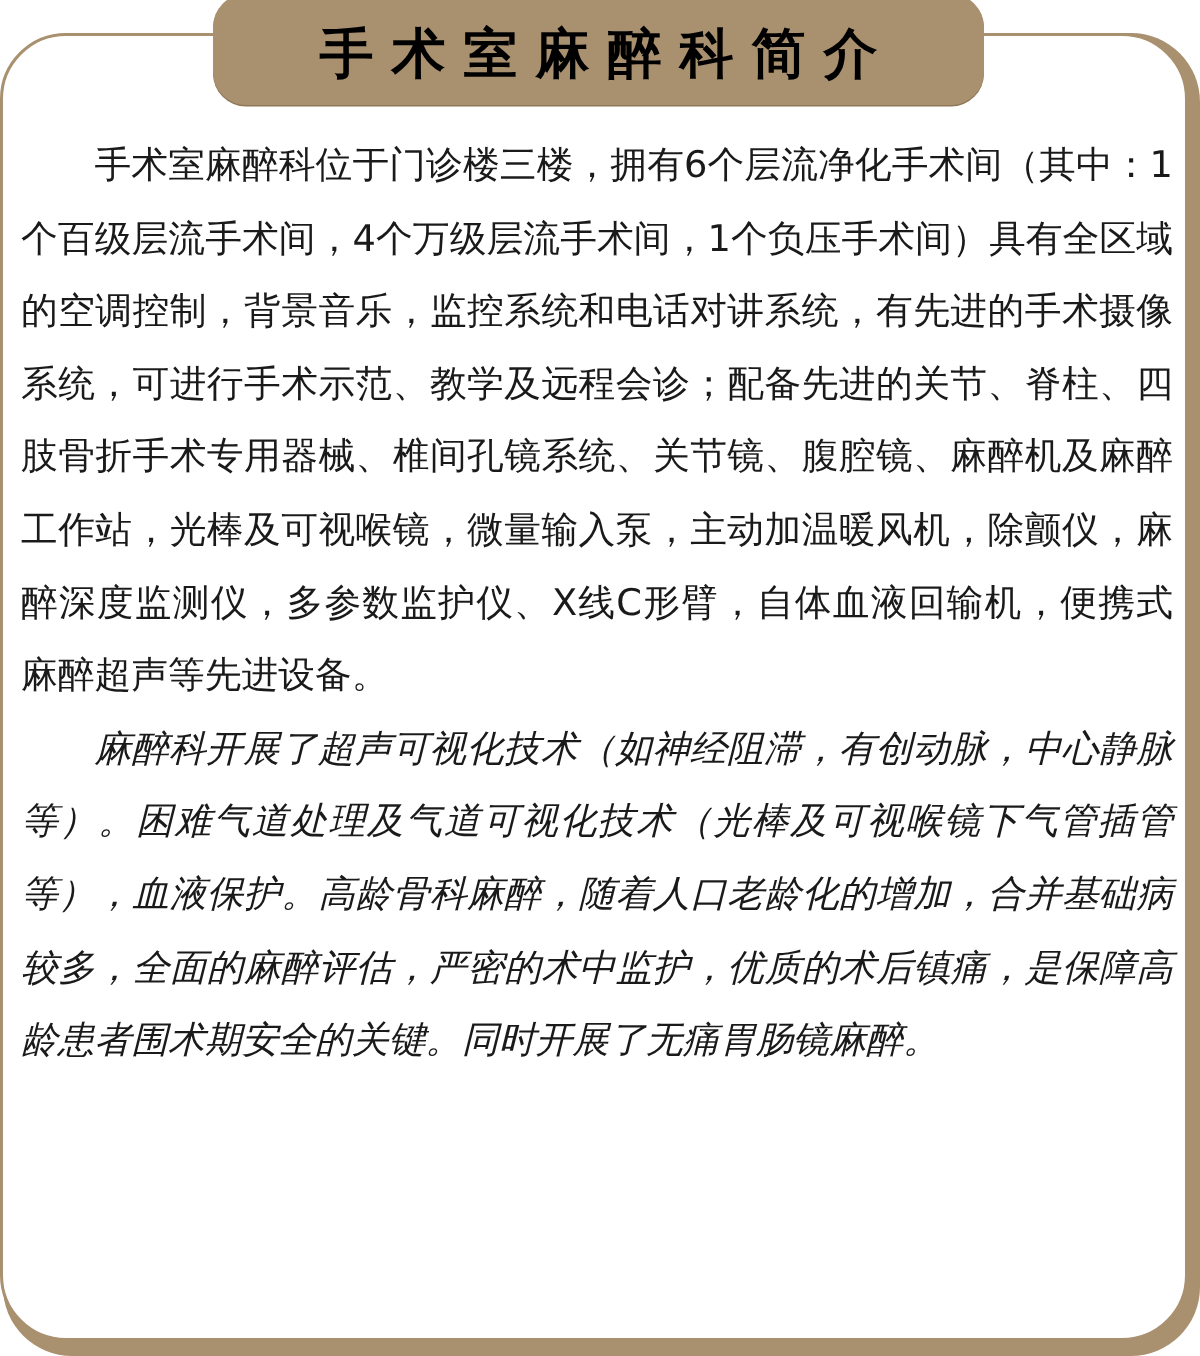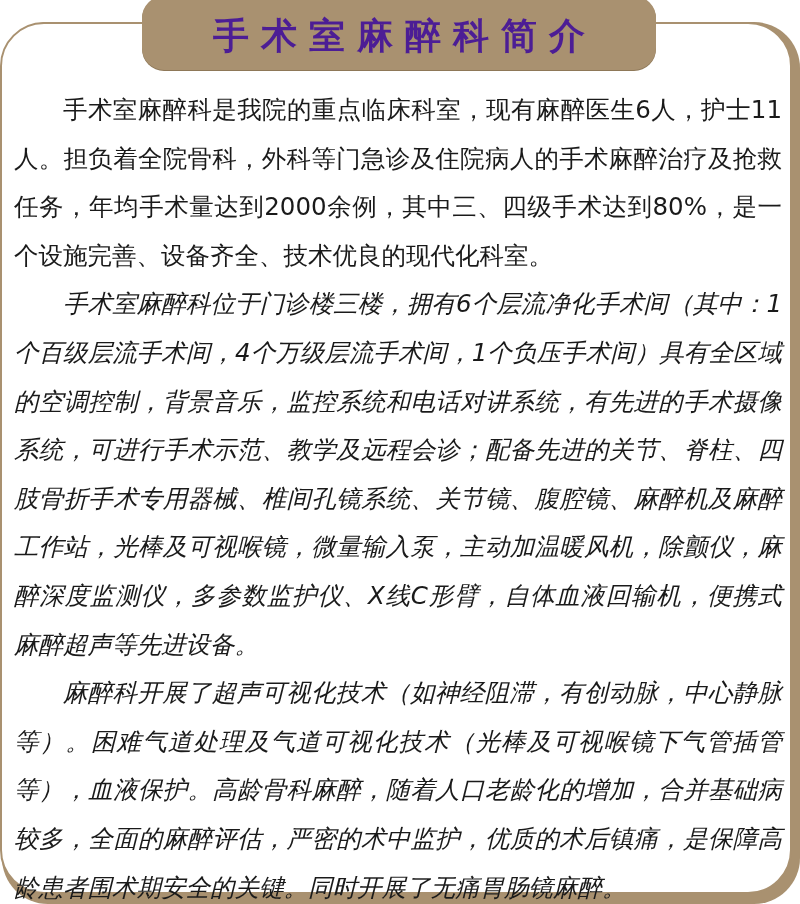--- a/index.html
+++ b/index.html
@@ -41,21 +41,21 @@
     width: 514px;
     height: 74px;
     background: #a99170;
     border-radius: 22px;
     display: flex;
     align-items: center;
     justify-content: center;
     box-shadow: 0 1px 0 #8e7858;
   }
   .title-text {
-    color: #4c1d95;
+    color: #000000;
     font-family: Liberation Serif, serif;
     font-weight: bold;
     font-size: 36px;
     letter-spacing: 12px;
     margin-left: 12px;
     margin-top: 6px;
   }
   .content {
     position: absolute;
     left: 14px;
@@ -81,17 +81,16 @@
 <body>
 
 <div class="frame-shadow"></div>
 <div class="frame"></div>
 
 <div class="title-banner">
   <span class="title-text">手术室麻醉科简介</span>
 </div>
 
 <div class="content">
-  <p class="para">手术室麻醉科是我院的重点临床科室，现有麻醉医生6人，护士11人。担负着全院骨科，外科等门急诊及住院病人的手术麻醉治疗及抢救任务，年均手术量达到2000余例，其中三、四级手术达到80%，是一个设施完善、设备齐全、技术优良的现代化科室。</p>
   <p class="para">手术室麻醉科位于门诊楼三楼，拥有6个层流净化手术间（其中：1个百级层流手术间，4个万级层流手术间，1个负压手术间）具有全区域的空调控制，背景音乐，监控系统和电话对讲系统，有先进的手术摄像系统，可进行手术示范、教学及远程会诊；配备先进的关节、脊柱、四肢骨折手术专用器械、椎间孔镜系统、关节镜、腹腔镜、麻醉机及麻醉工作站，光棒及可视喉镜，微量输入泵，主动加温暖风机，除颤仪，麻醉深度监测仪，多参数监护仪、X线C形臂，自体血液回输机，便携式麻醉超声等先进设备。</p>
   <p class="para">麻醉科开展了超声可视化技术（如神经阻滞，有创动脉，中心静脉等）。困难气道处理及气道可视化技术（光棒及可视喉镜下气管插管等），血液保护。高龄骨科麻醉，随着人口老龄化的增加，合并基础病较多，全面的麻醉评估，严密的术中监护，优质的术后镇痛，是保障高龄患者围术期安全的关键。同时开展了无痛胃肠镜麻醉。</p>
 
 </div>
 
 </body></html>

